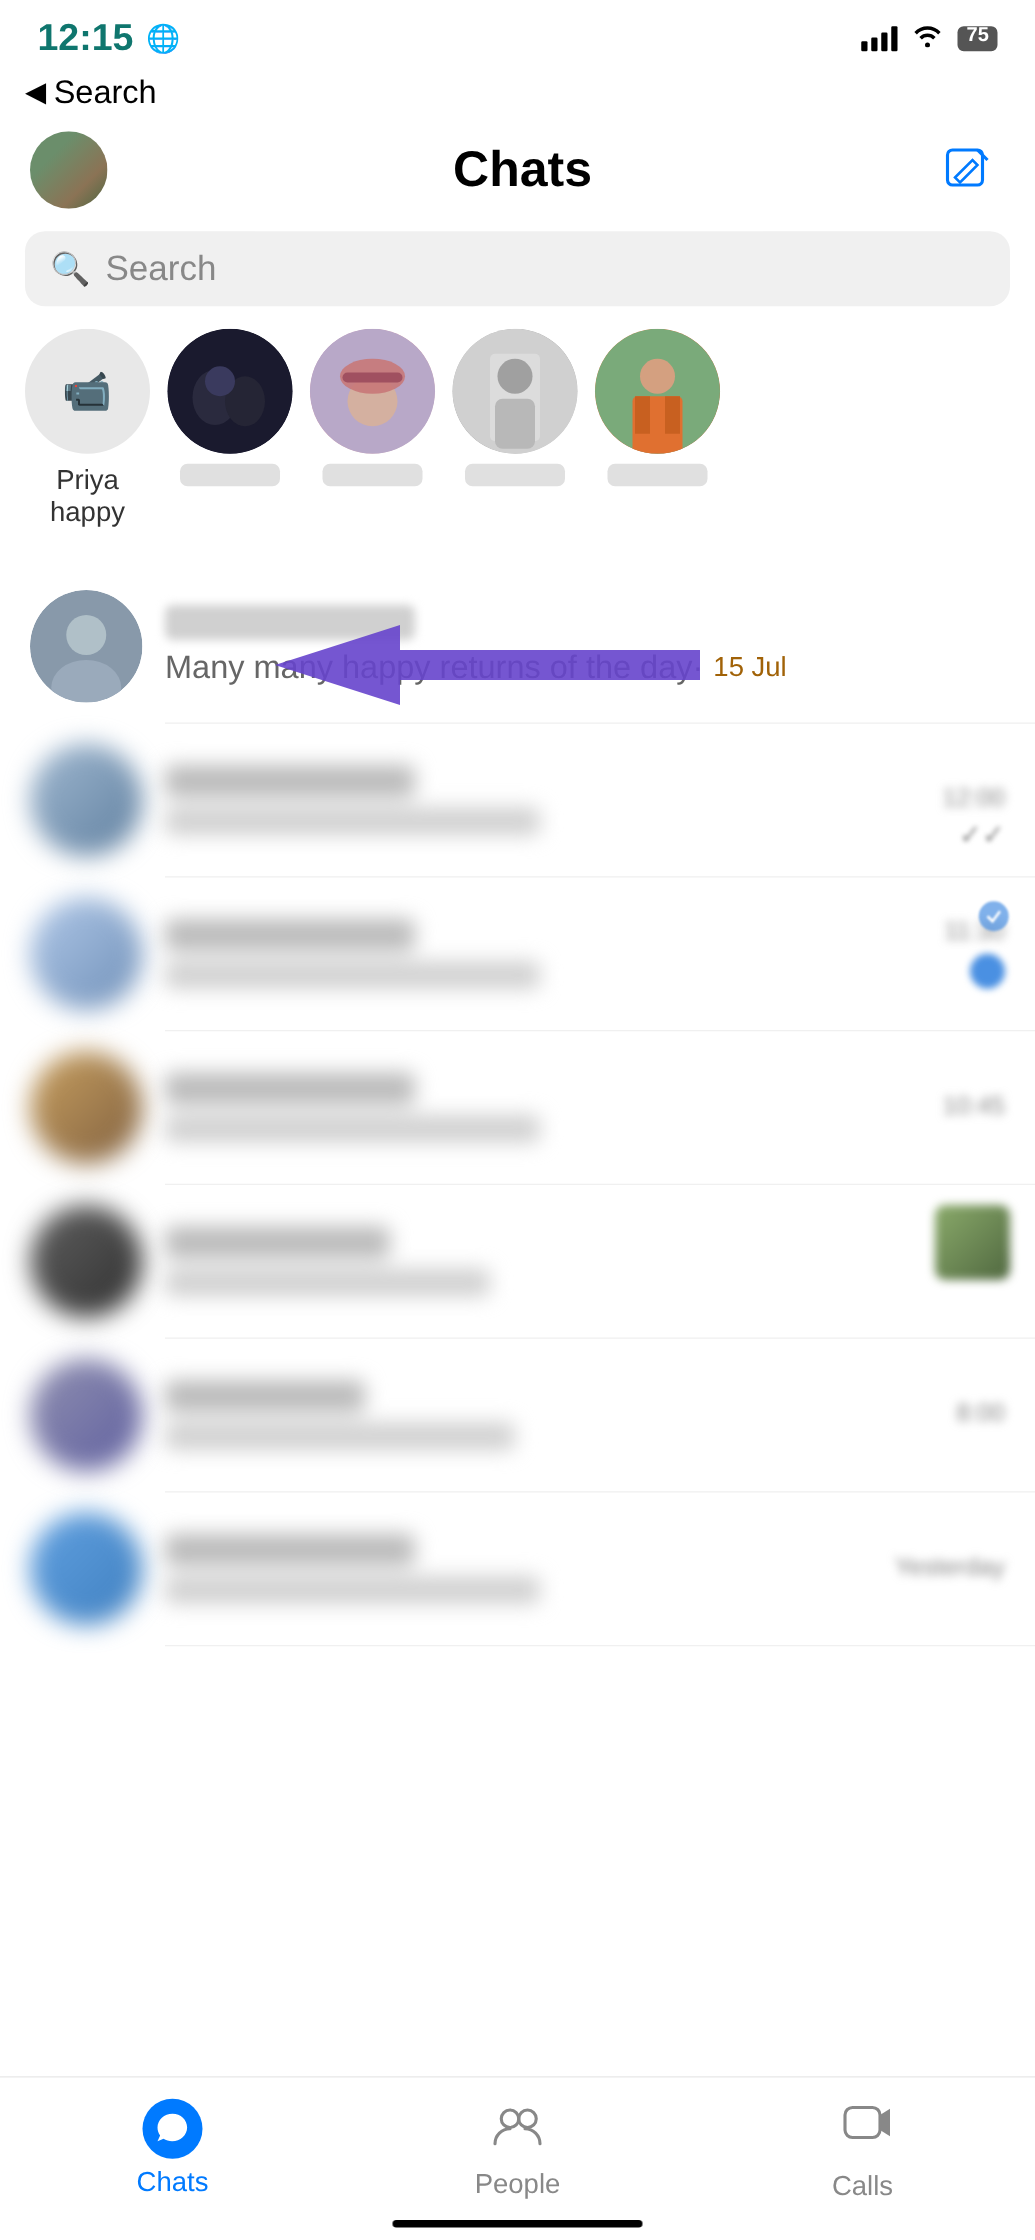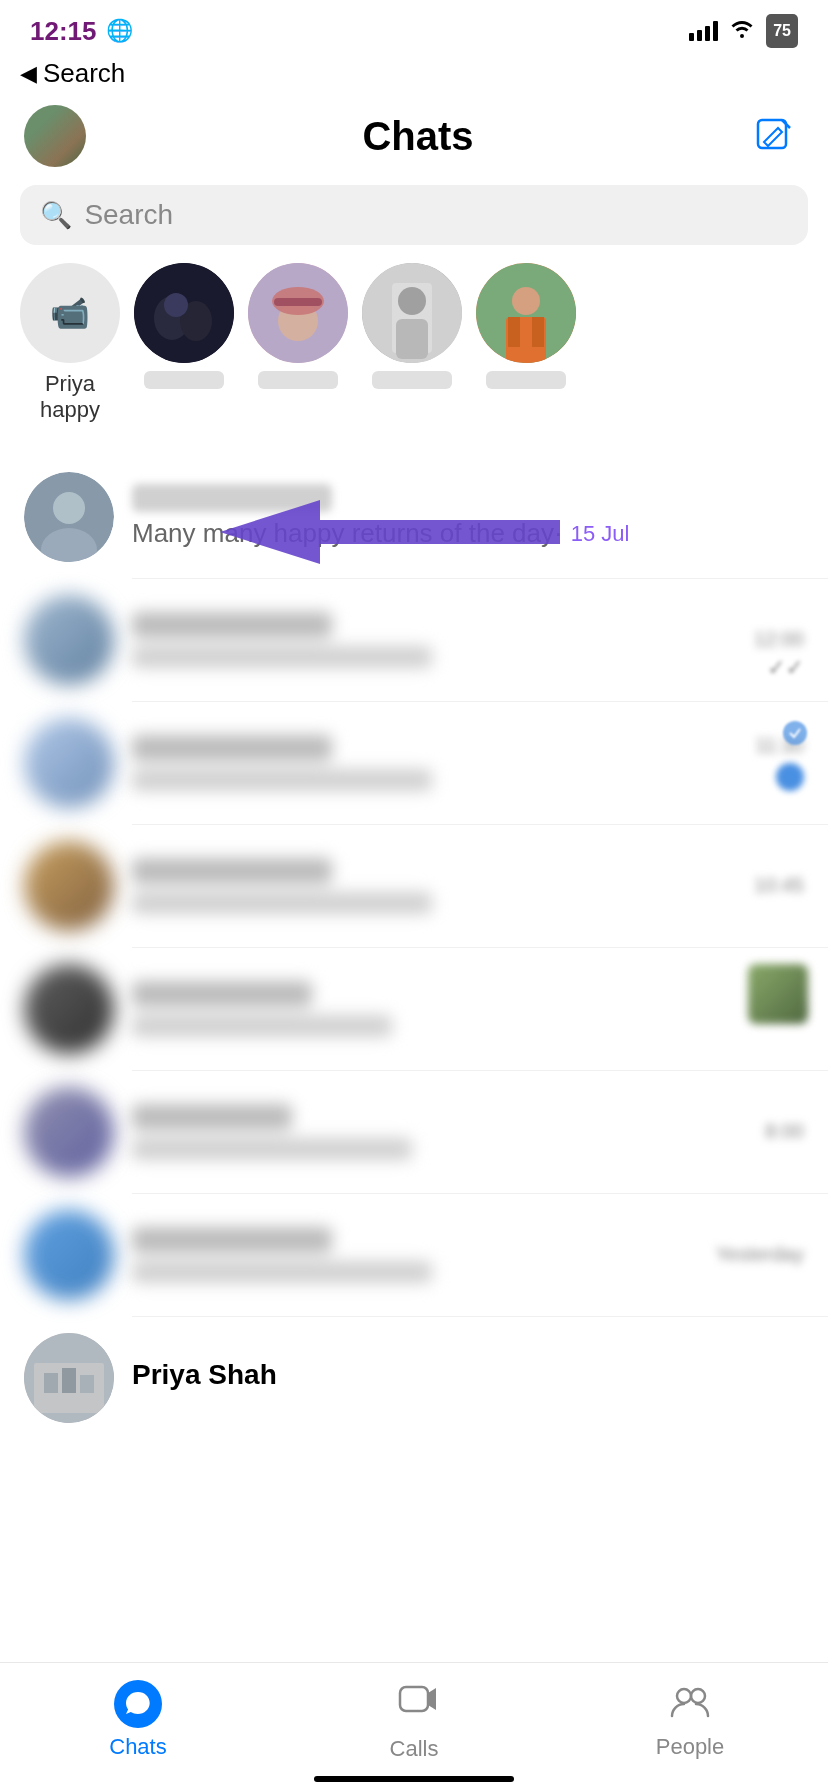--- a/index.html
+++ b/index.html
@@ -15,23 +15,23 @@
 
     
     .status-bar {
       display: flex;
       justify-content: space-between;
       align-items: center;
       padding: 14px 30px 6px 30px;
       height: 54px;
     }
     .status-time {
-      font-size: 26px;
+      font-size: 30px;
       font-weight: 600;
-      color: #701a75;
+      color: #0f766e;
       display: flex;
       align-items: center;
       gap: 8px;
     }
     .status-globe {
       font-size: 22px;
     }
     .status-icons {
       display: flex;
       align-items: center;
@@ -50,28 +50,28 @@
     }
     .signal-bars span:nth-child(1) { height: 8px; }
     .signal-bars span:nth-child(2) { height: 11px; }
     .signal-bars span:nth-child(3) { height: 15px; }
     .signal-bars span:nth-child(4) { height: 20px; }
     .wifi-icon {
       font-size: 22px;
     }
     .battery-box {
       display: flex;
-      align-items: center;
+      align-items: flex-end;
       background: #555;
       color: #fff;
       font-size: 16px;
       font-weight: 700;
       padding: 3px 7px;
       border-radius: 5px;
-      height: 34px;
+      height: 20px;
     }
 
     
     .back-row {
       display: flex;
       align-items: center;
       padding: 4px 20px 10px 20px;
     }
     .back-arrow {
       font-size: 22px;
@@ -237,21 +237,21 @@
     }
     .chat-message {
       font-size: 26px;
       color: #666;
       white-space: nowrap;
       overflow: hidden;
       text-overflow: ellipsis;
     }
     .chat-time {
       font-size: 22px;
-      color: #8b5cf6;
+      color: #a16207;
       white-space: nowrap;
       margin-left: 8px;
     }
     .chat-msg-row {
       display: flex;
       align-items: center;
     }
 
     
     .arrow-annotation {
@@ -590,67 +590,50 @@
     <div class="blurred-avatar" style="background:linear-gradient(135deg,#60a0e0,#4080c0);"></div>
     <div class="blurred-content">
       <div class="blurred-name-bar"></div>
       <div class="blurred-msg-bar"></div>
     </div>
     <div style="filter:blur(4px);font-size:20px;color:#888;">Yesterday</div>
   </div>
 
   <div class="list-divider"></div>
 
-  <div class="chat-item" style="padding-bottom:200px;">
-    <div class="chat-avatar priya-avatar">
-      <svg width="90" height="90" viewBox="0 0 90 90">
-        <circle cx="45" cy="45" r="45" fill="#b0b8c0"></circle>
-
-        <rect x="10" y="30" width="70" height="50" rx="2" fill="#c8c8c8" opacity="0.8"></rect>
-        <rect x="20" y="40" width="14" height="20" fill="#a0a8b0"></rect>
-        <rect x="38" y="35" width="14" height="25" fill="#9098a0"></rect>
-        <rect x="56" y="42" width="14" height="18" fill="#a8b0b8"></rect>
-      </svg>
-    </div>
-    <div class="chat-content">
-      <div class="chat-name-row">
-        <span class="last-chat-name">Priya Shah</span>
-      </div>
-    </div>
-  </div>
 
 </div>
 
 <div class="bottom-nav">
 
   <div class="nav-item">
     <div class="chats-nav-icon">
       <svg width="28" height="28" viewBox="0 0 28 28" fill="white">
         <path d="M14 2C7.4 2 2 6.9 2 13c0 2.4.8 4.6 2.1 6.4L2 24l4.8-2c2 1.3 4.4 2 6.9 2 6.6 0 12-4.9 12-11S20.6 2 14 2z"></path>
       </svg>
     </div>
     <span class="nav-label nav-label-active">Chats</span>
-  </div>
-
-  <div class="nav-item">
-    <div style="font-size:38px;color:#888;">
-      <svg width="44" height="44" viewBox="0 0 44 44">
-        <rect x="8" y="10" width="28" height="24" rx="6" fill="none" stroke="#888" stroke-width="2.5"></rect>
-        <polygon points="36,16 44,11 44,33 36,28" fill="#888"></polygon>
-      </svg>
-    </div>
-    <span class="nav-label">Calls</span>
   </div>
 
   <div class="nav-item">
     <div>
       <svg width="44" height="44" viewBox="0 0 44 44">
         <circle cx="16" cy="16" r="7" fill="none" stroke="#888" stroke-width="2.5"></circle>
         <path d="M4 36c0-6.6 5.4-12 12-12" stroke="#888" stroke-width="2.5" fill="none" stroke-linecap="round"></path>
         <circle cx="30" cy="16" r="7" fill="none" stroke="#888" stroke-width="2.5"></circle>
         <path d="M28 24c6.6 0 12 5.4 12 12" stroke="#888" stroke-width="2.5" fill="none" stroke-linecap="round"></path>
       </svg>
     </div>
     <span class="nav-label">People</span>
   </div>
+
+  <div class="nav-item">
+    <div style="font-size:38px;color:#888;">
+      <svg width="44" height="44" viewBox="0 0 44 44">
+        <rect x="8" y="10" width="28" height="24" rx="6" fill="none" stroke="#888" stroke-width="2.5"></rect>
+        <polygon points="36,16 44,11 44,33 36,28" fill="#888"></polygon>
+      </svg>
+    </div>
+    <span class="nav-label">Calls</span>
+  </div>
 </div>
 
 <div class="home-indicator"></div>
 
 </body></html>

